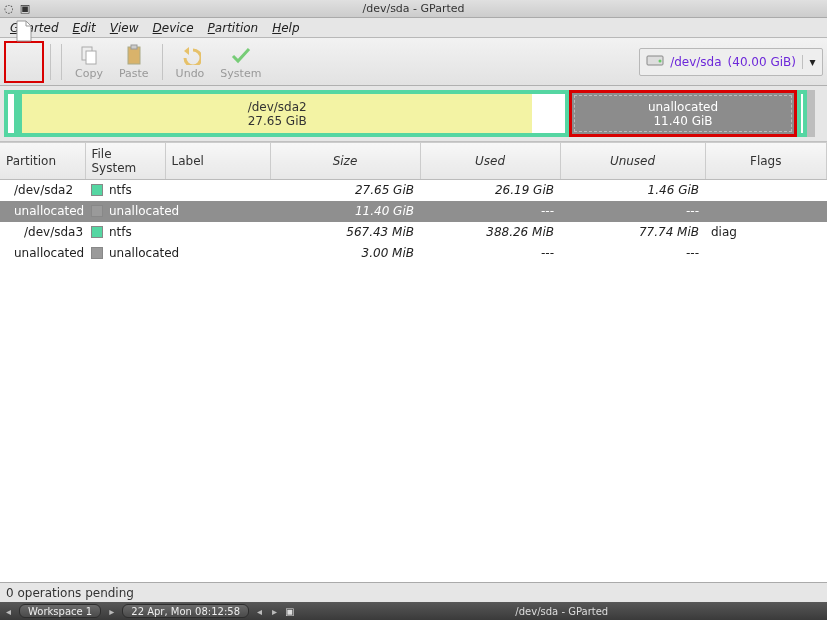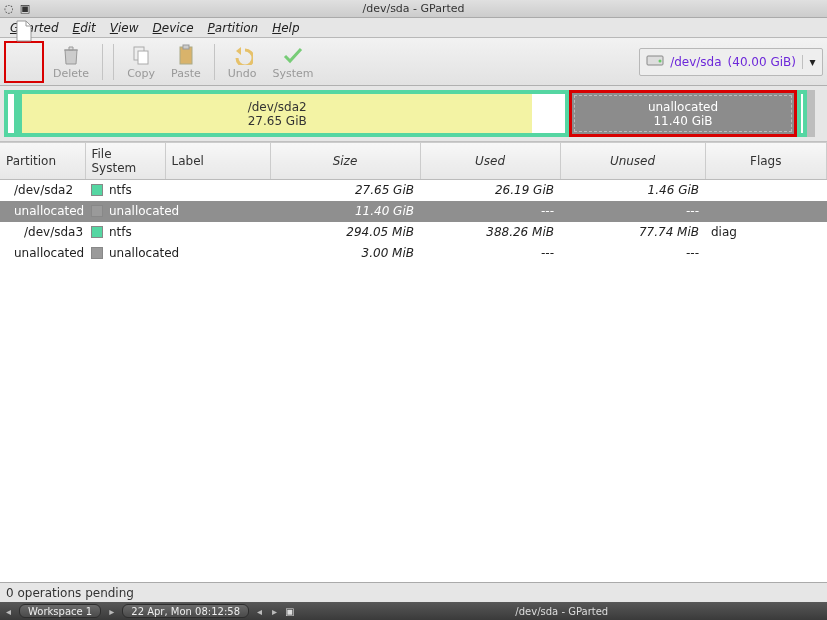--- a/index.html
+++ b/index.html
@@ -204,29 +204,20 @@
 
 <div class="toolbar">
   <div class="toolbtn highlight-new">
     <div class="ticon">
       <svg width="20" height="22" viewBox="0 0 20 22">
           <path d="M3 1h9l5 5v15H3z" fill="#fff" stroke="#999"></path>
           <path d="M12 1v5h5" fill="none" stroke="#999"></path>
         </svg>
     </div>
     <div class="tlabel">New</div>
-  </div>
-  <div class="toolbtn disabled">
-    <div class="ticon">
-      <svg width="20" height="22" viewBox="0 0 20 22">
-          <path d="M4 6h12l-1 14H5z" fill="#ccc" stroke="#999"></path>
-          <path d="M3 6h14M8 3h4v3H8z" fill="#ddd" stroke="#999"></path>
-        </svg>
-    </div>
-    <div class="tlabel">Delete</div>
   </div>
   <div class="sep"></div>
   <div class="sep"></div>
   <div class="toolbtn disabled">
     <div class="ticon">
       <svg width="20" height="22" viewBox="0 0 20 22">
           <rect x="3" y="3" width="10" height="13" fill="#eee" stroke="#aaa"></rect>
           <rect x="7" y="7" width="10" height="13" fill="#fff" stroke="#aaa"></rect>
         </svg>
     </div>
@@ -328,21 +319,21 @@
           <td></td>
           <td class="ralign">11.40 GiB</td>
           <td class="ralign">---</td>
           <td class="ralign">---</td>
           <td></td>
         </tr>
         <tr>
           <td style="padding-left:24px">/dev/sda3</td>
           <td><span class="fsbox fs-ntfs"></span>ntfs</td>
           <td></td>
-          <td class="ralign">294.05 MiB</td>
+          <td class="ralign">567.43 MiB</td>
           <td class="ralign">388.26 MiB</td>
           <td class="ralign">77.74 MiB</td>
           <td>diag</td>
         </tr>
         <tr>
           <td style="padding-left:14px">unallocated</td>
           <td><span class="fsbox fs-unalloc"></span>unallocated</td>
           <td></td>
           <td class="ralign">3.00 MiB</td>
           <td class="ralign">---</td>

